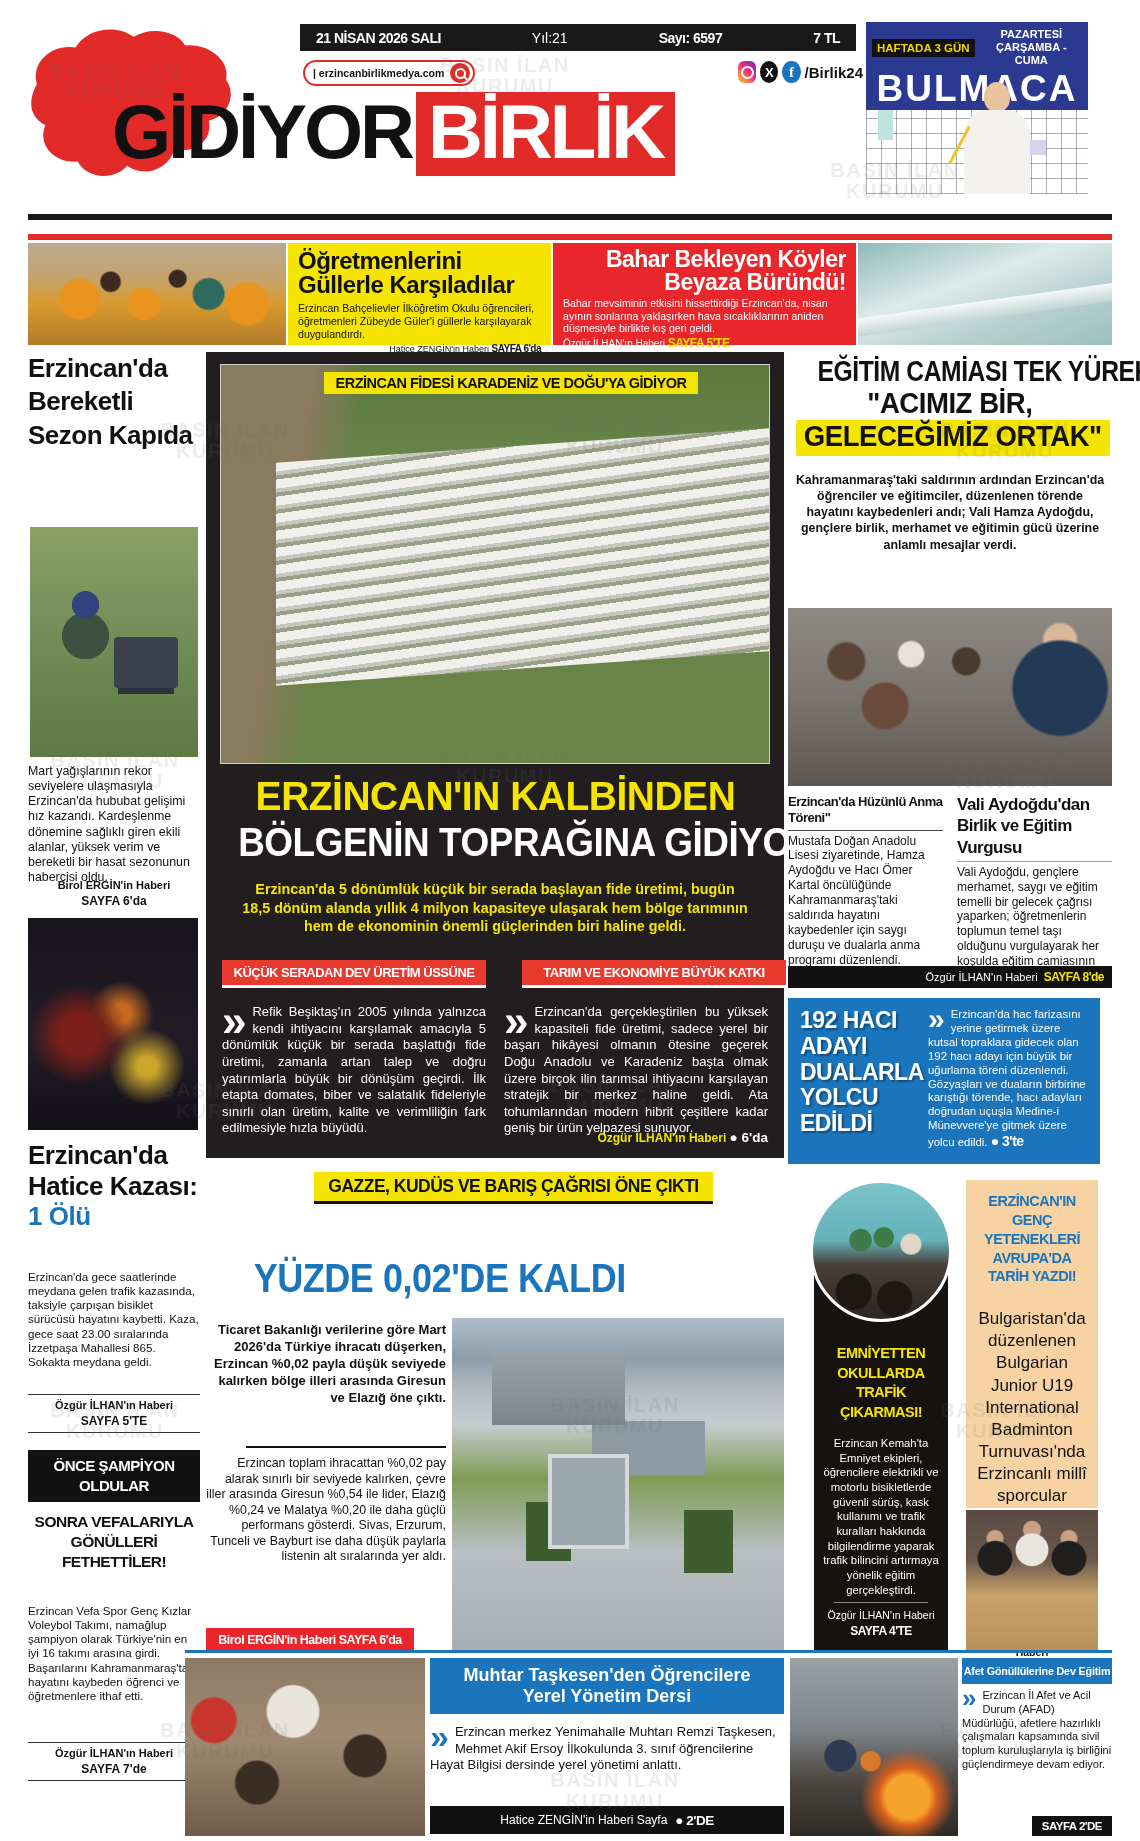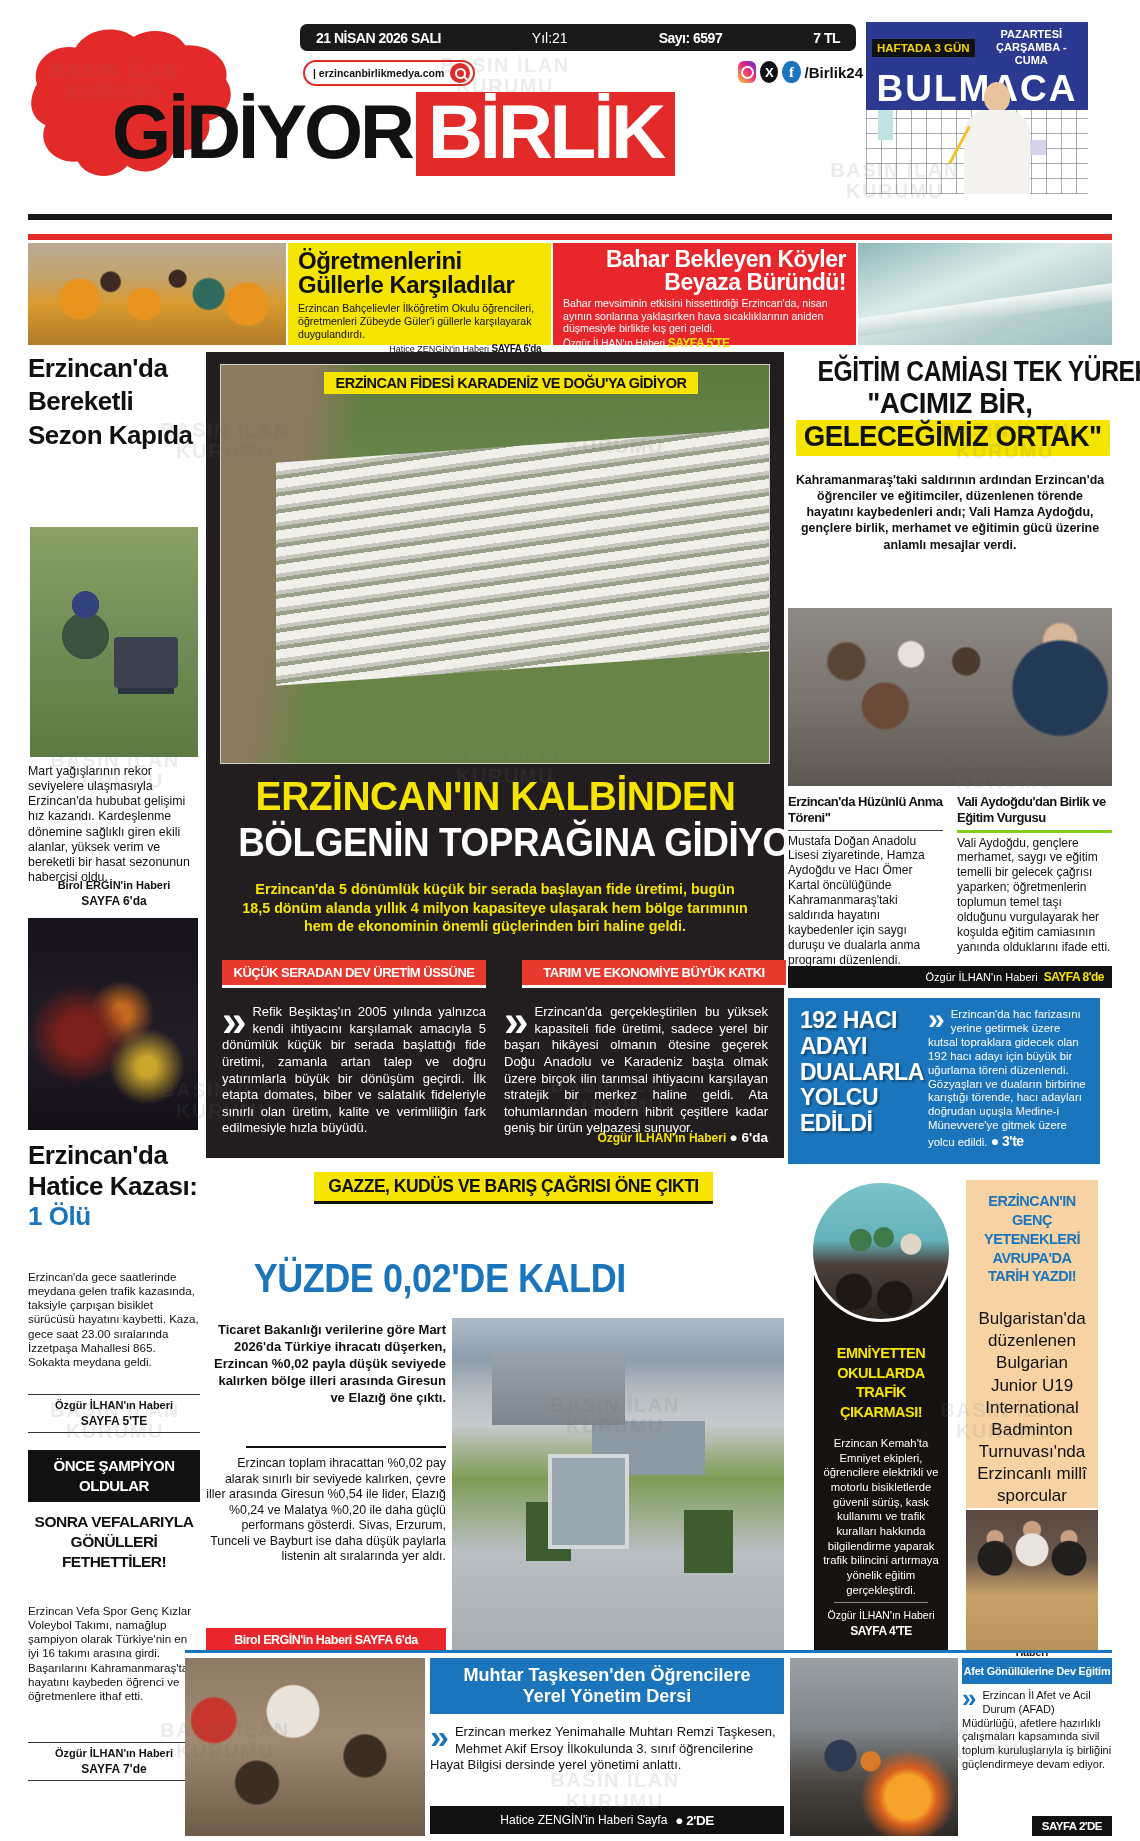--- a/index.html
+++ b/index.html
@@ -88,21 +88,21 @@
 <body>
 
 <div class="page">
 
   <div class="abs" style="left:24px;top:16px;width:215px;height:175px;">
     <svg width="215" height="175" viewBox="0 0 200 160">
       <path d="M12 62 C6 40 28 24 48 28 C58 10 86 6 102 18 C118 8 142 12 150 26 C172 24 192 40 188 58 C198 72 190 92 172 96 C176 114 158 128 140 122 C136 140 112 150 96 138 C84 152 58 150 50 134 C28 136 12 118 20 100 C4 92 4 76 12 62 Z" fill="#e22a28"></path>
     </svg>
   </div>
 
-  <div class="abs" style="left:300px;top:24px;width:556px;height:27px;background:#191919;display:flex;align-items:center;justify-content:space-between;padding:0 16px;box-sizing:border-box;color:#fff;font-size:14px;border-radius:7px;">
+  <div class="abs" style="left:300px;top:24px;width:556px;height:27px;background:#191919;display:flex;align-items:center;justify-content:space-between;padding:0 16px;box-sizing:border-box;color:#fff;font-size:14px;">
     <span class="hv">21 NİSAN 2026 SALI</span>
     <span>Yıl:21</span>
     <span class="hv">Sayı: 6597</span>
     <span class="hv">7 TL</span>
   </div>
 
   <div class="abs" style="left:303px;top:60px;width:172px;height:26px;border:2px solid #e22a28;border-radius:14px;background:#fff;display:flex;align-items:center;justify-content:space-between;padding:0 3px 0 8px;box-sizing:border-box;">
     <span style="font-size:10.5px;font-weight:bold;">| erzincanbirlikmedya.com</span>
     <span style="width:20px;height:20px;border-radius:50%;background:#e22a28;display:flex;align-items:center;justify-content:center;">
       <span style="display:block;width:7px;height:7px;border:2px solid #fff;border-radius:50%;position:relative;">
@@ -226,36 +226,36 @@
     </div>
   </div>
 
   <div class="abs" style="left:206px;top:1172px;width:578px;text-align:center;">
     <span class="hv" style="display:inline-block;background:#f5e400;font-size:17.5px;padding:4px 14px;border-bottom:3px solid #111;margin-left:37px;">GAZZE, KUDÜS VE BARIŞ ÇAĞRISI ÖNE ÇIKTI</span>
   </div>
   <div class="abs hv" style="left:190px;top:1258px;width:500px;text-align:center;font-size:40px;line-height:1;color:#1b75bc;"><span class="cx" style="transform:scaleX(.9);">YÜZDE 0,02'DE KALDI</span></div>
   <div class="abs" style="left:206px;top:1322px;width:240px;font-size:13px;font-weight:bold;line-height:1.3;text-align:right;">Ticaret Bakanlığı verilerine göre Mart 2026'da Türkiye ihracatı düşerken, Erzincan %0,02 payla düşük seviyede kalırken bölge illeri arasında Giresun ve Elazığ öne çıktı.</div>
   <div class="abs" style="left:246px;top:1446px;width:200px;border-top:2px solid #111;"></div>
   <div class="abs" style="left:206px;top:1456px;width:240px;font-size:12.4px;line-height:1.25;text-align:right;">Erzincan toplam ihracattan %0,02 pay alarak sınırlı bir seviyede kalırken, çevre iller arasında Giresun %0,54 ile lider, Elazığ %0,24 ve Malatya %0,20 ile daha güçlü performans gösterdi. Sivas, Erzurum, Tunceli ve Bayburt ise daha düşük paylarla listenin alt sıralarında yer aldı.</div>
-  <div class="abs hv" style="left:206px;top:1628px;width:240px;height:24px;background:#e8262b;color:#fff;font-size:12.5px;display:flex;align-items:center;justify-content:center;">Birol ERGİN'in Haberi SAYFA 6'da</div>
+  <div class="abs hv" style="left:206px;top:1628px;width:208px;height:24px;background:#e8262b;color:#fff;font-size:12.5px;display:flex;align-items:center;justify-content:center;">Birol ERGİN'in Haberi SAYFA 6'da</div>
   <div class="ph p-factory" style="left:452px;top:1318px;width:332px;height:334px;"></div>
 
   <div class="abs hv" style="left:788px;top:355px;width:324px;text-align:center;font-size:29px;line-height:1.12;">
     <span class="cx">EĞİTİM CAMİASI TEK YÜREK</span><br>
     <span class="cx" style="transform:scaleX(.95);">"ACIMIZ BİR,</span><br>
     <span class="cx" style="transform:scaleX(.95);background:#f5e400;padding:0 8px;box-shadow:0 4px 0 #f5e400;">GELECEĞİMİZ ORTAK"</span>
   </div>
   <div class="abs" style="left:792px;top:472px;width:316px;font-size:12.4px;font-weight:bold;text-align:center;line-height:1.3;">Kahramanmaraş'taki saldırının ardından Erzincan'da öğrenciler ve eğitimciler, düzenlenen törende hayatını kaybedenleri andı; Vali Hamza Aydoğdu, gençlere birlik, merhamet ve eğitimin gücü üzerine anlamlı mesajlar verdi.</div>
   <div class="ph p-crowd" style="left:788px;top:608px;width:324px;height:178px;"></div>
   <div class="abs" style="left:788px;top:794px;width:155px;">
     <div class="hv" style="font-size:13px;line-height:1.25;border-bottom:1px solid #444;padding-bottom:3px;">Erzincan'da Hüzünlü Anma Töreni"</div>
     <div style="font-size:12px;line-height:1.24;margin-top:3px;">Mustafa Doğan Anadolu Lisesi ziyaretinde, Hamza Aydoğdu ve Hacı Ömer Kartal öncülüğünde Kahramanmaraş'taki saldırıda hayatını kaybedenler için saygı duruşu ve dualarla anma programı düzenlendi.</div>
   </div>
   <div class="abs" style="left:957px;top:794px;width:155px;">
-    <div class="hv" style="font-size:13px;line-height:1.25;border-bottom:3px solid #84cc16;padding-bottom:3px;">Vali Aydoğdu'dan Birlik ve Eğitim Vurgusu</div>
+    <div class="hv" style="font-size:17px;line-height:1.25;border-bottom:1px solid #84cc16;padding-bottom:3px;">Vali Aydoğdu'dan Birlik ve Eğitim Vurgusu</div>
     <div style="font-size:12px;line-height:1.24;margin-top:3px;">Vali Aydoğdu, gençlere merhamet, saygı ve eğitim temelli bir gelecek çağrısı yaparken; öğretmenlerin toplumun temel taşı olduğunu vurgulayarak her koşulda eğitim camiasının yanında olduklarını ifade etti.</div>
   </div>
   <div class="abs" style="left:788px;top:966px;width:324px;height:22px;background:#111;color:#fff;display:flex;align-items:center;justify-content:flex-end;gap:6px;padding:0 8px;box-sizing:border-box;font-size:11px;">
     <span>Özgür İLHAN'ın Haberi</span>
     <span class="hv" style="color:#f5e400;font-size:12px;">SAYFA 8'de</span>
   </div>
 
   <div class="abs" style="left:788px;top:998px;width:312px;height:166px;background:#1b75bc;color:#fff;padding:10px 12px;box-sizing:border-box;display:flex;gap:10px;">
     <div class="hv" style="width:118px;font-size:23px;line-height:1.12;text-shadow:2px 2px 2px rgba(0,0,0,.35);">192 HACI ADAYI DUALARLA YOLCU EDİLDİ</div>
     <div style="flex:1;font-size:11.4px;line-height:1.22;">

